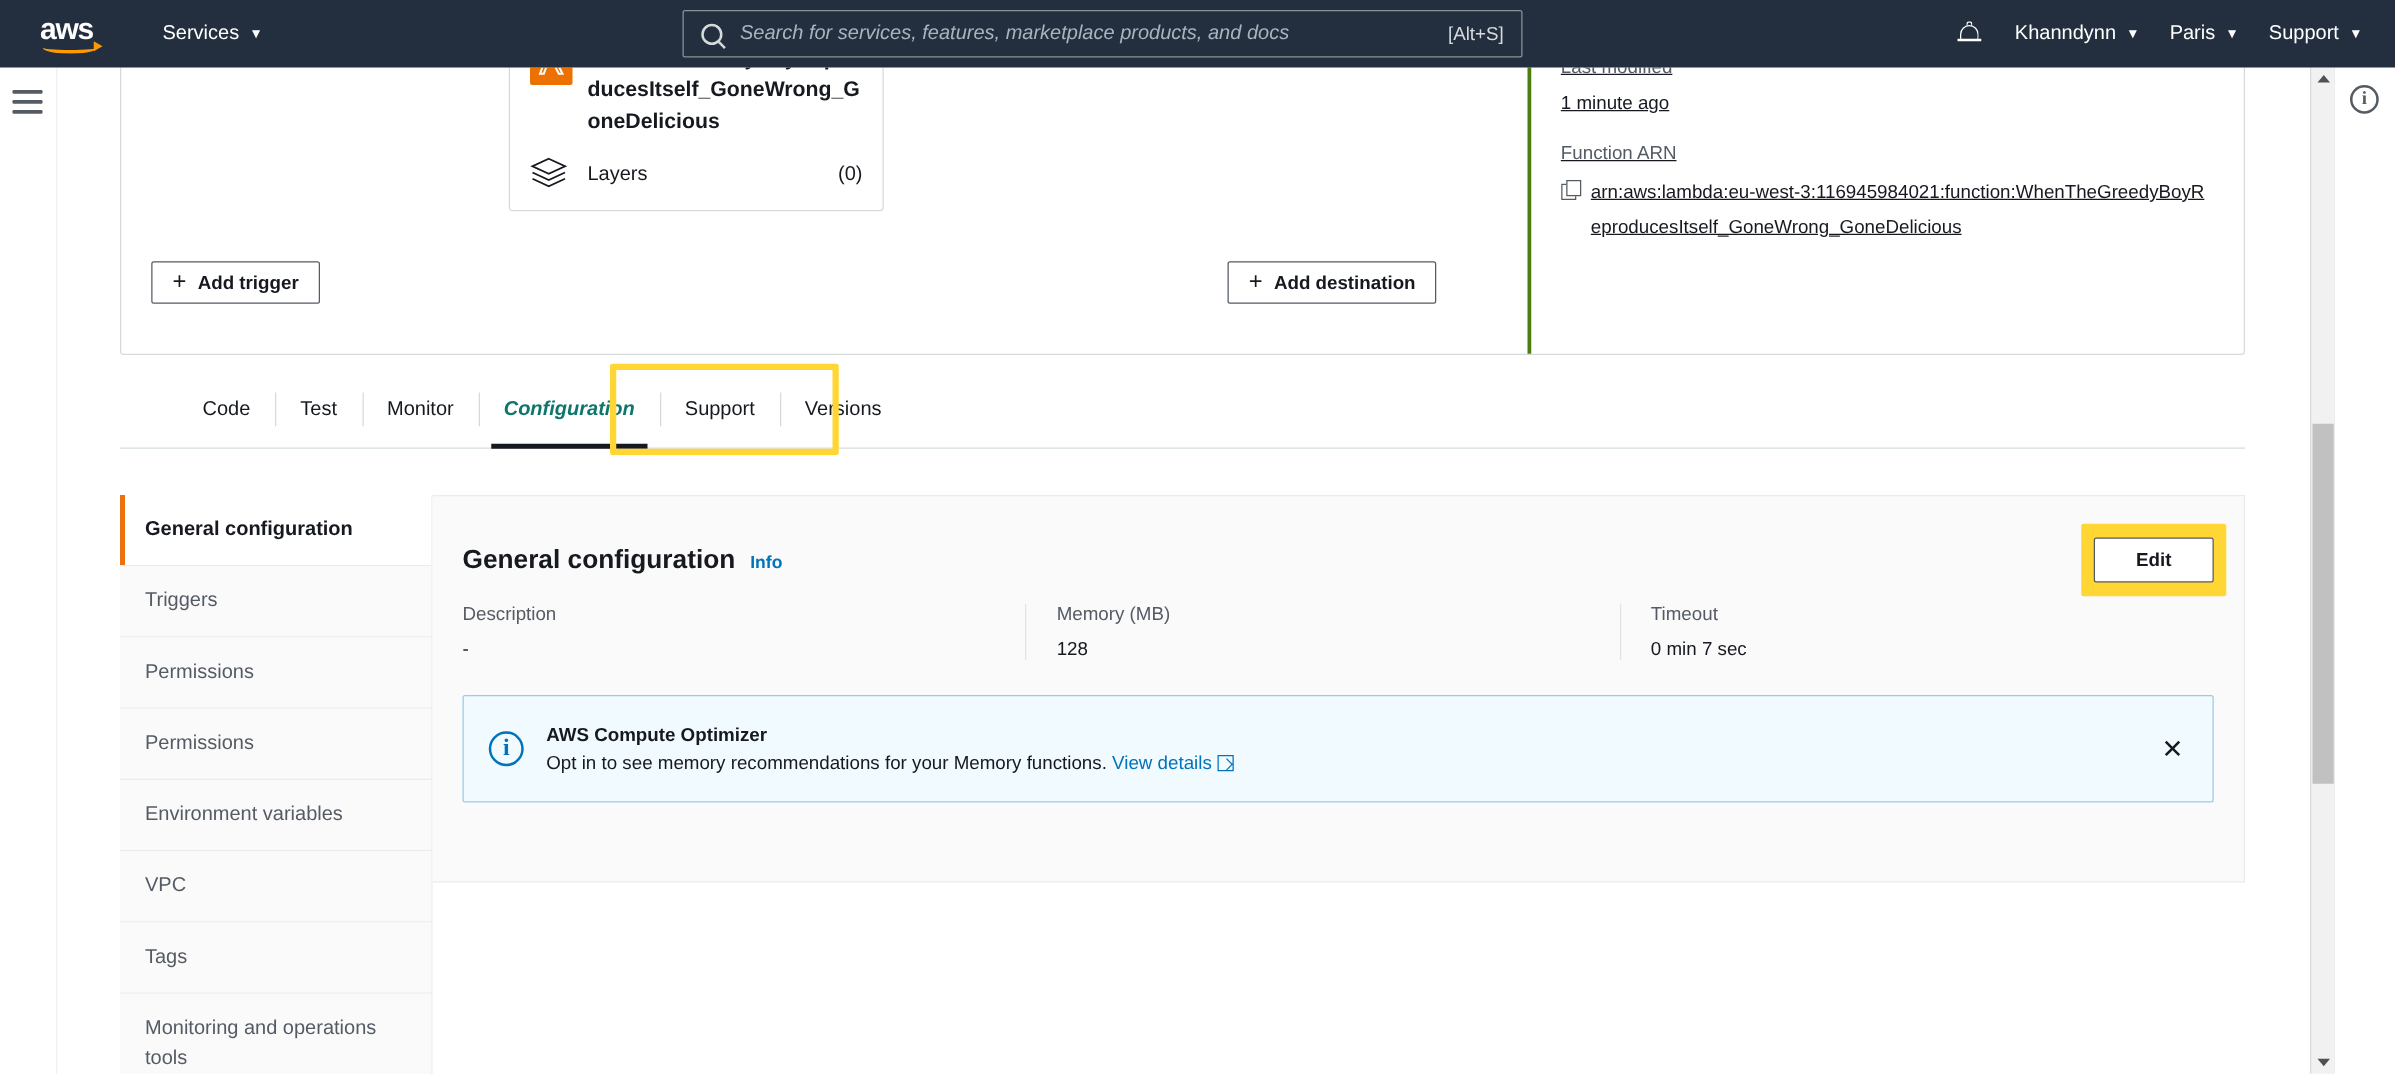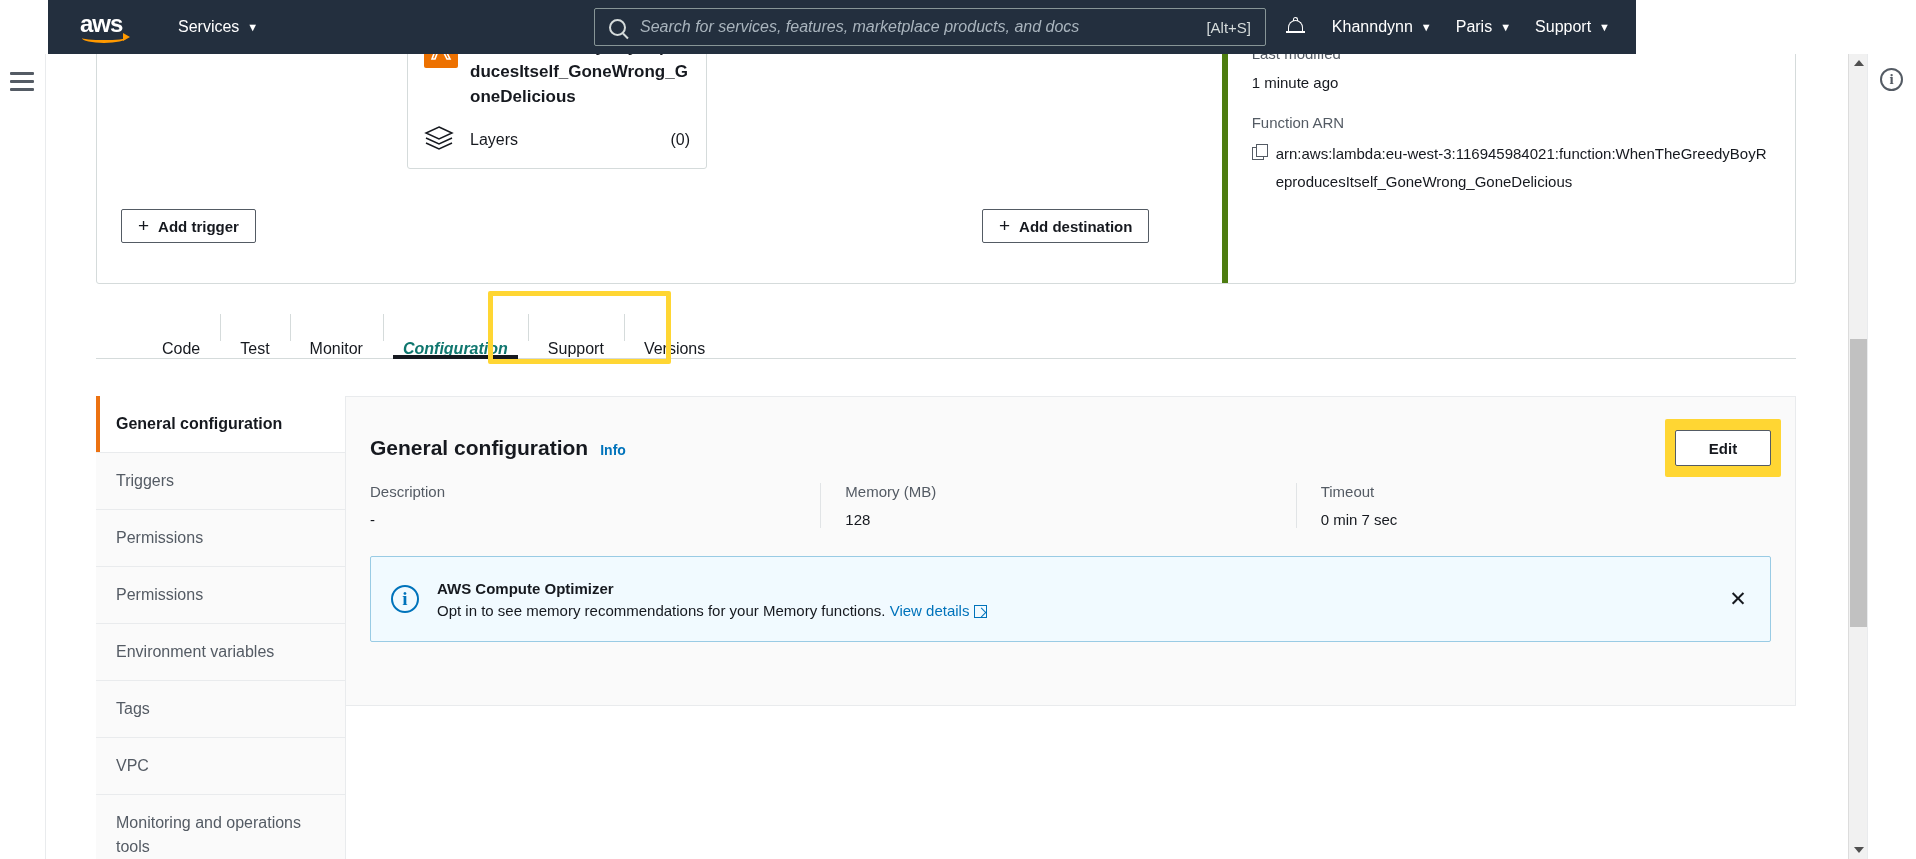--- a/index.html
+++ b/index.html
@@ -10,25 +10,24 @@
     overflow: hidden;
     background: #ffffff;
     font-family: "Liberation Sans", sans-serif;
     font-size: 14px;
     color: #16191f;
   }
 
   
   .topnav {
     position: absolute; top: 0; left: 0;
-    width: 1588px; height: 54px;
+    width: 1916px; height: 54px;
     background: #232f3e;
     display: flex; align-items: center;
     z-index: 50;
-    margin-left: 48px;
   }
   .aws-logo {
     width: 60px; height: 26px;
     margin-left: 32px; margin-right: 26px;
     position: relative;
   }
   .aws-logo .aws-text {
     color: #ffffff; font-size: 24px; font-weight: bold;
     letter-spacing: -1px; line-height: 20px;
     font-family: "Liberation Sans", sans-serif;
@@ -182,22 +181,22 @@
     width: 1700px; height: 266px;
     background: #ffffff;
     border: 1px solid #d5dbdb;
     border-radius: 3px;
   }
   .ov-grid {
     display: flex; height: 100%;
   }
   .ov-col-left { width: 1126px; position: relative; padding: 26px 24px 0 24px; }
   .ov-col-right {
-    width: 574px; border-left: 6px solid #4d7c0f;
-    padding: 26px 24px 0 24px; position: relative;
+    width: 574px; border-left: 3px solid #4d7c0f;
+    padding: 26px 24px 0 24px; position: relative; text-decoration: underline;
   }
   .fn-card {
     position: absolute; left: 310px; top: 0px;
     width: 300px; height: 150px;
     border: 1px solid #d5dbdb; border-radius: 3px;
     background: #ffffff; padding: 14px 16px;
   }
   .fn-head { display: flex; align-items: flex-start; }
   .lambda-icon {
     flex: 0 0 auto; width: 34px; height: 34px;
@@ -254,21 +253,21 @@
   .arn-text { font-size: 15px; line-height: 28px; word-break: break-all; }
 
   
   .tabs-wrap {
     position: absolute; top: 243px; left: 50px;
     width: 1700px; height: 62px;
     border-bottom: 1px solid #d5dbdb;
   }
   .tabs { display: flex; align-items: stretch; height: 61px; padding-left: 46px; }
   .tab {
-    display: flex; align-items: flex-end; justify-content: center;
+    display: flex; align-items: center; justify-content: center;
     padding: 0 20px; font-size: 16px; color: #16191f;
     cursor: pointer; position: relative; white-space: nowrap;
   }
   .tab + .tab:before {
     content: ""; position: absolute; left: 0; top: 17px;
     width: 1px; height: 27px; background: #d5dbdb;
   }
   .tab.active { color: #0f766e; font-weight: 700; font-style: italic; }
   .tab.active:after {
     content: ""; position: absolute; left: 10px; right: 10px; bottom: -1px;
@@ -540,22 +539,22 @@
   </div>
 
   <div class="cfg-body">
 
     <div class="cfg-sidebar" id="cfg-sidebar">
         <div class="side-item active"><span>General configuration</span></div>
         <div class="side-item"><span>Triggers</span></div>
         <div class="side-item"><span>Permissions</span></div>
         <div class="side-item"><span>Permissions</span></div>
         <div class="side-item"><span>Environment variables</span></div>
+        <div class="side-item"><span>VPC</span></div>
         <div class="side-item"><span>Tags</span></div>
-        <div class="side-item"><span>VPC</span></div>
         <div class="side-item"><span>Monitoring and operations tools</span></div>
       </div>
 
     <div class="cfg-panel">
       <div class="panel-head">
         <div class="panel-title">
           <span>General configuration</span>
           <span class="info-link">Info</span>
         </div>
         <div class="edit-wrap">

